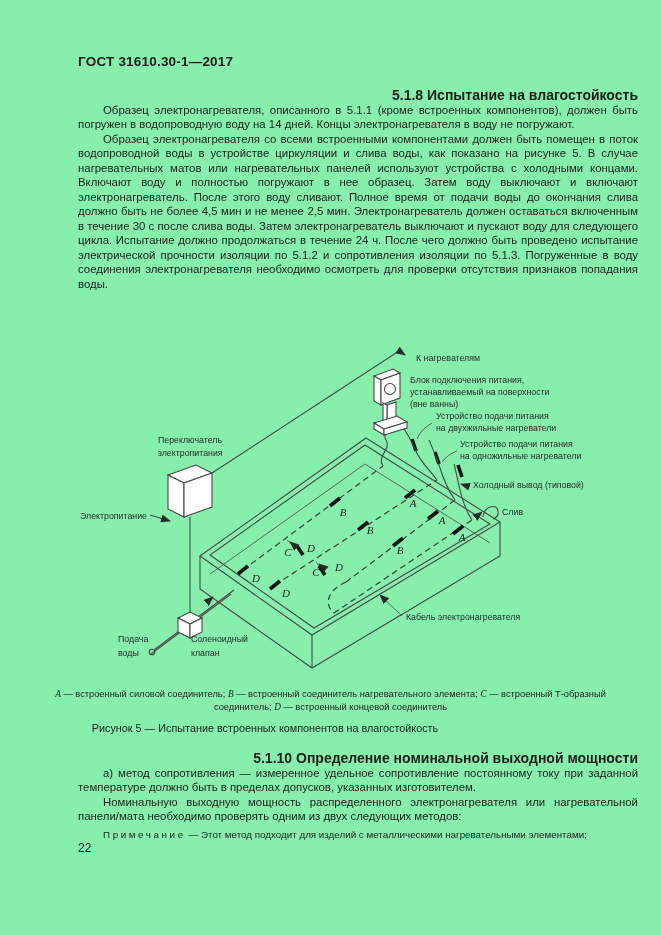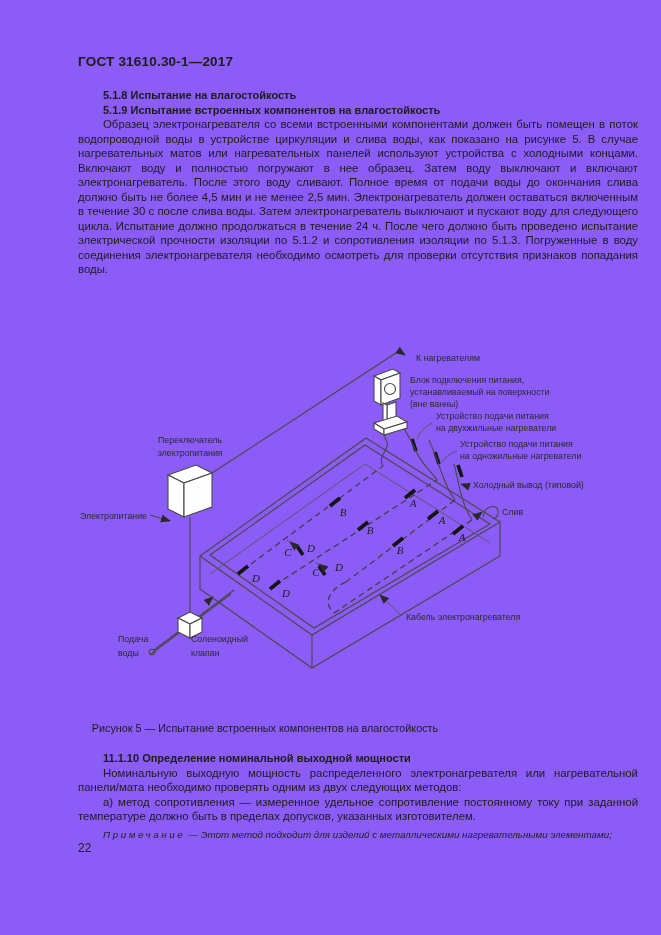--- a/index.html
+++ b/index.html
@@ -1,49 +1,49 @@
 <!DOCTYPE html>
 <html><head>
 <meta charset="utf-8">
 <style>
   html,body{margin:0;padding:0;background:#888;}
-  #page{position:relative;width:661px;height:935px;background:#8b5cf6;margin:0 auto;
+  #page{position:relative;width:661px;height:935px;background:#86efac;margin:0 auto;
         font-family:"Liberation Sans",sans-serif;color:#1c1c1c;overflow:hidden;}
   .header{position:absolute;left:78px;top:54px;font-size:13.5px;font-weight:bold;letter-spacing:.2px;}
   .textblock{position:absolute;left:78px;width:560px;font-size:11.4px;line-height:14.5px;text-align:justify;}
   #block1{top:88px;}
   #block3{top:751px;}
-  .textblock h3{font-size:11px;font-weight:bold;margin:0;text-indent:25px;text-align:left;}
+  .textblock h3{font-size:14px;font-weight:bold;margin:0;text-indent:25px;text-align:right;}
   .textblock p{margin:0;text-indent:25px;}
   .legend{position:absolute;left:50px;top:688px;width:561px;text-align:center;
           font-size:9.3px;line-height:13px;color:#222;}
   .legend i{font-family:"Liberation Serif",serif;font-style:italic;}
   .caption{position:absolute;left:0;top:722px;width:530px;text-align:center;font-size:10.8px;color:#1c1c1c;}
-  .note{position:absolute;left:78px;top:829px;width:560px;font-size:9.8px;color:#222;font-style:italic;}
+  .note{position:absolute;left:78px;top:829px;width:560px;font-size:9.8px;color:#222;}
   .note .nlabel{letter-spacing:2.6px;}
   .pagenum{position:absolute;left:78px;top:841px;font-size:12px;}
   svg{position:absolute;left:0;top:335px;}
   .dlabel{font-family:"Liberation Sans",sans-serif;font-size:8.8px;fill:#2a2a2a;}
   .dletter{font-family:"Liberation Serif",serif;font-style:italic;font-size:11px;fill:#1c1c1c;}
   .ln{stroke:#474747;stroke-width:1.1;fill:none;}
   .lnthin{stroke:#555;stroke-width:0.9;fill:none;}
   .dash{stroke:#3c3c3c;stroke-width:1.2;fill:none;stroke-dasharray:6 4;}
   .thick{stroke:#141414;stroke-width:3.6;fill:none;}
   .facefill{fill:#fefefe;stroke:#474747;stroke-width:1.1;}
 </style>
 </head>
 <body>
 
 <div id="page">
 
   <div class="header">ГОСТ 31610.30-1—2017</div>
 
   <div class="textblock" id="block1">
     <h3>5.1.8 Испытание на влагостойкость</h3>
-    <h3>5.1.9 Испытание встроенных компонентов на влагостойкость</h3>
+    <p>Образец электронагревателя, описанного в 5.1.1 (кроме встроенных компонентов), должен быть погружен в водопроводную воду на 14 дней. Концы электронагревателя в воду не погружают.</p>
     <p>Образец электронагревателя со всеми встроенными компонентами должен быть помещен в поток водопроводной воды в устройстве циркуляции и слива воды, как показано на рисунке 5. В случае нагревательных матов или нагревательных панелей используют устройства с холодными концами. Включают воду и полностью погружают в нее образец. Затем воду выключают и включают электронагреватель. После этого воду сливают. Полное время от подачи воды до окончания слива должно быть не более 4,5 мин и не менее 2,5 мин. Электронагреватель должен оставаться включенным в течение 30 с после слива воды. Затем электронагреватель выключают и пускают воду для следующего цикла. Испытание должно продолжаться в течение 24 ч. После чего должно быть проведено испытание электрической прочности изоляции по 5.1.2 и сопротивления изоляции по 5.1.3. Погруженные в воду соединения электронагревателя необходимо осмотреть для проверки отсутствия признаков попадания воды.</p>
   </div>
 
   <svg width="661" height="352" viewBox="0 0 661 352">
     <defs>
       <marker id="arr" markerWidth="11" markerHeight="9" refX="9" refY="4" orient="auto" markerUnits="userSpaceOnUse">
         <path d="M0,0 L10,4 L0,8 z" fill="#2a2a2a"></path>
       </marker>
     </defs>
 
@@ -164,27 +164,30 @@
     <text class="dletter" x="370" y="199" text-anchor="middle">B</text>
     <text class="dletter" x="400" y="219" text-anchor="middle">B</text>
     <text class="dletter" x="288" y="221" text-anchor="middle">C</text>
     <text class="dletter" x="316" y="241" text-anchor="middle">C</text>
     <text class="dletter" x="311" y="217" text-anchor="middle">D</text>
     <text class="dletter" x="339" y="236" text-anchor="middle">D</text>
     <text class="dletter" x="256" y="247" text-anchor="middle">D</text>
     <text class="dletter" x="286" y="262" text-anchor="middle">D</text>
   </svg>
 
+  <div class="legend">
+    <i>A</i><span> — встроенный силовой соединитель; </span><i>B</i><span> — встроенный соединитель нагревательного элемента; </span><i>C</i><span> — встроенный Т-образный соединитель; </span><i>D</i><span> — встроенный концевой соединитель</span>
+  </div>
 
   <div class="caption">Рисунок 5 — Испытание встроенных компонентов на влагостойкость</div>
 
   <div class="textblock" id="block3">
-    <h3>11.1.10 Определение номинальной выходной мощности</h3>
+    <h3>5.1.10 Определение номинальной выходной мощности</h3>
+    <p>а) метод сопротивления — измеренное удельное сопротивление постоянному току при заданной температуре должно быть в пределах допусков, указанных изготовителем.</p>
     <p>Номинальную выходную мощность распределенного электронагревателя или нагревательной панели/мата необходимо проверять одним из двух следующих методов:</p>
-    <p>а) метод сопротивления — измеренное удельное сопротивление постоянному току при заданной температуре должно быть в пределах допусков, указанных изготовителем.</p>
   </div>
 
   <div class="note">
     <span style="text-indent:25px;display:inline-block;width:25px;"></span><span class="nlabel">Примечание</span> <span>— Этот метод подходит для изделий с металлическими нагревательными элементами;</span>
   </div>
 
   <div class="pagenum">22</div>
 
 </div>
 

